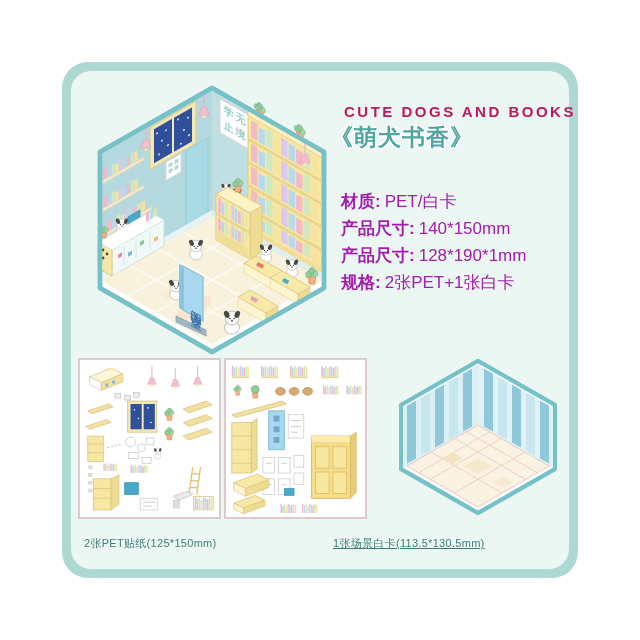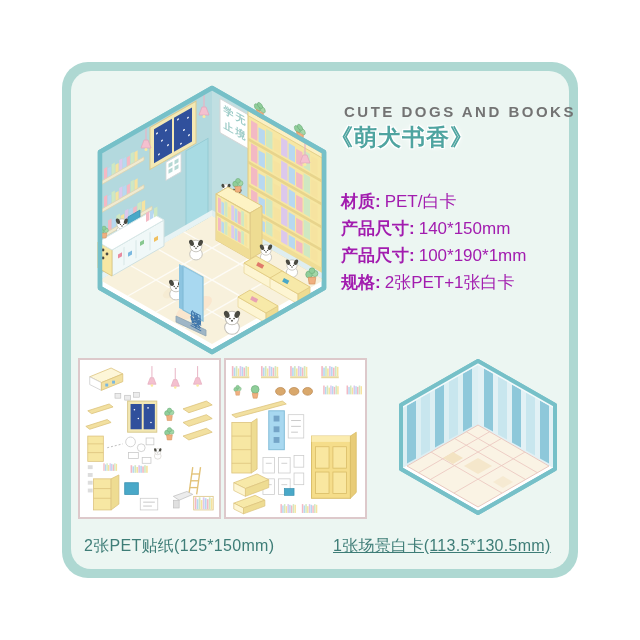--- a/index.html
+++ b/index.html
@@ -5,28 +5,28 @@
   html,body{margin:0;padding:0;}
   body{
     width:640px;height:640px;position:relative;background:#ffffff;
     font-family:"Liberation Sans","DejaVu Sans",sans-serif;overflow:hidden;
   }
   .frame{position:absolute;left:62px;top:62px;width:516px;height:516px;
     background:#aed8d2;border-radius:26px;}
   .panel{position:absolute;left:71px;top:71px;width:498px;height:498px;
     background:#ecf6f2;border-radius:20px;}
   .title-en{position:absolute;left:344px;top:103px;font-size:15px;font-weight:bold;
-    letter-spacing:2.5px;color:#737373;}
+    letter-spacing:2.5px;color:#be185d;}
   .title-cn{position:absolute;left:330px;top:122px;font-size:23px;font-weight:bold;
     color:#4fa4a0;letter-spacing:1px;
     text-shadow:-1px -1px 0 #fff,1px -1px 0 #fff,-1px 1px 0 #fff,1px 1px 0 #fff,0 0 6px rgba(255,255,255,.9);}
   .specs{position:absolute;left:341px;top:188px;}
   .spec-row{font-size:17px;color:#a21caf;line-height:27px;white-space:nowrap;}
   .spec-row b{font-weight:bold;margin-right:4px;}
-  .caption{position:absolute;top:536px;font-size:16px;color:#3e7d77;font-weight:500;
+  .caption{position:absolute;top:536px;font-size:11px;color:#3e7d77;font-weight:500;
     letter-spacing:.3px;white-space:nowrap;}
   .caption.c1{left:84px;}
   .caption.c2{left:333px;text-decoration:underline;}
   .room-wrap{position:absolute;left:76px;top:78px;width:258px;height:290px;}
   .card-wrap{position:absolute;left:393px;top:356px;width:170px;height:164px;}
   .sheet{position:absolute;top:358px;width:143px;height:161px;background:#fff;
     border:2px solid #ddc9cb;box-sizing:border-box;}
   .sheet.s1{left:78px;}
   .sheet.s2{left:224px;}
   .sheet svg{display:block;width:139px;height:157px;}
@@ -260,21 +260,21 @@
   <div>止境</div>
 </div>
 <div class="sign-text">阅读室</div>
 
 <div class="title-en">CUTE DOGS AND BOOKS</div>
 <div class="title-cn">《萌犬书香》</div>
 
 <div class="specs">
   <div class="spec-row"><b>材质:</b><span>PET/白卡</span></div>
   <div class="spec-row"><b>产品尺寸:</b><span>140*150mm</span></div>
-  <div class="spec-row"><b>产品尺寸:</b><span>100*190*1mm</span></div>
+  <div class="spec-row"><b>产品尺寸:</b><span>128*190*1mm</span></div>
   <div class="spec-row"><b>规格:</b><span>2张PET+1张白卡</span></div>
 </div>
 
 <div class="sheet s1">
 <svg viewBox="0 0 143 161">
   <g>
     <polygon points="10,17 32,8 44,14 22,23" fill="#fdf6d8" stroke="#dcc27c" stroke-width="0.8"></polygon>
     <polygon points="10,17 22,23 22,31 10,25" fill="#ffffff" stroke="#cccccc" stroke-width="0.8"></polygon>
     <polygon points="22,23 44,14 44,22 22,31" fill="#f2e0a0" stroke="#dcc27c" stroke-width="0.8"></polygon>
     <rect x="26" y="24" width="3" height="3" fill="#7ab8e0"></rect>

